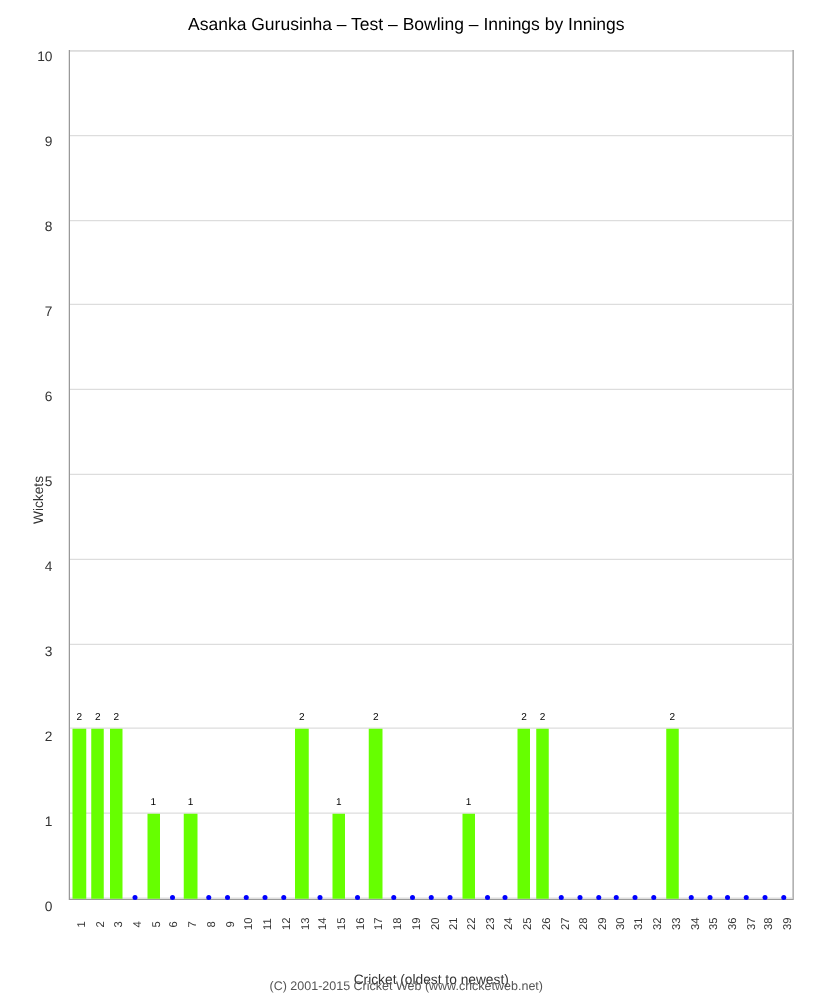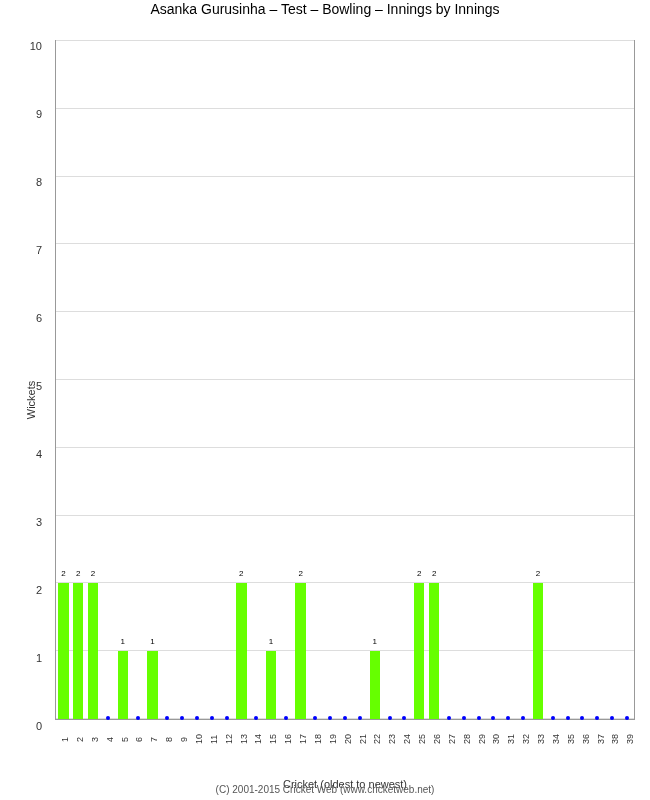--- a/index.html
+++ b/index.html
@@ -12,21 +12,21 @@
     }
     .chart-container {
       width: 650px;
       height: 800px;
       position: relative;
       background: #fff;
     }
     .chart-title {
       text-align: center;
       font-size: 14px;
-      padding: 1px 0 5px 0;
+      padding: 11px 0 5px 0;
       color: #000;
     }
     .chart-area {
       position: absolute;
       top: 40px;
       left: 55px;
       right: 15px;
       bottom: 80px;
       background: #fff;
       border: 1px solid #999;

